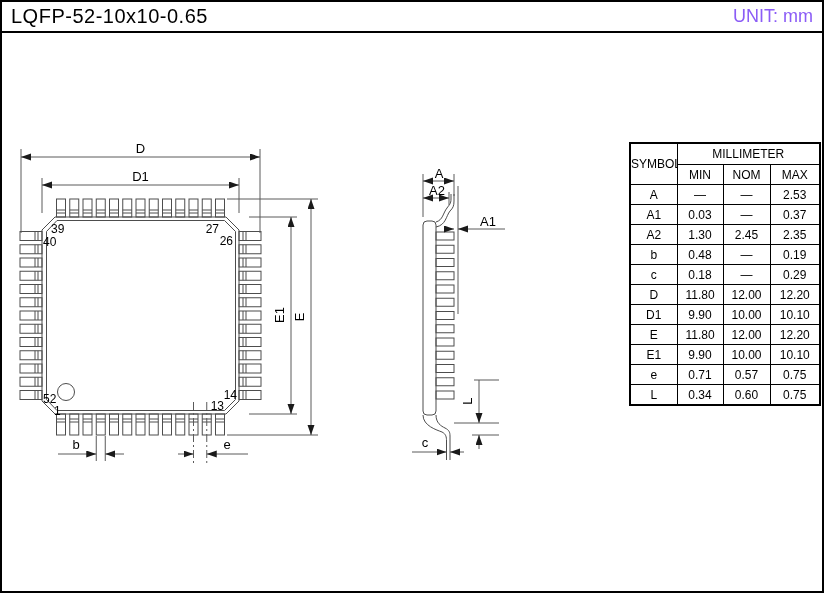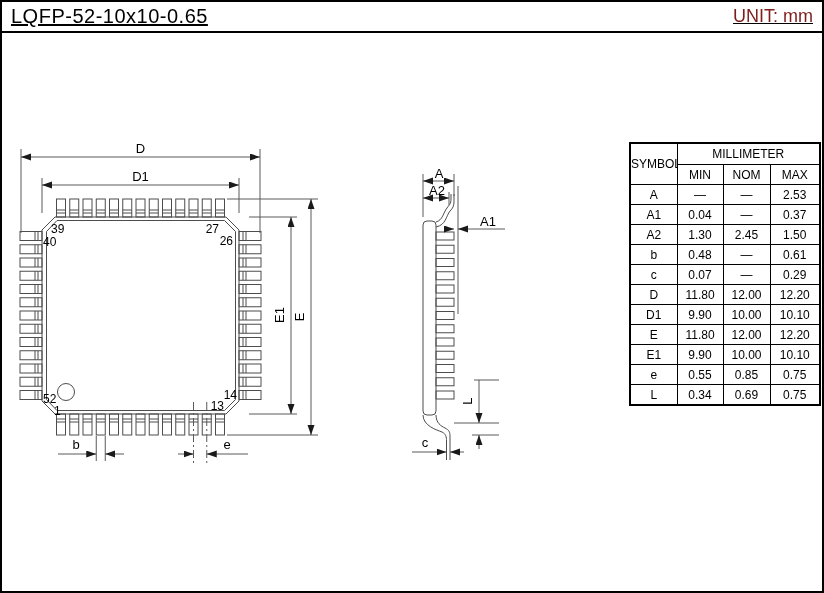--- a/index.html
+++ b/index.html
@@ -1,22 +1,22 @@
 <!DOCTYPE html>
 <html><head>
 <meta charset="utf-8">
 <style>
   html,body{margin:0;padding:0;background:#fff;}
   .page{position:relative;width:824px;height:593px;box-sizing:border-box;border:2px solid #000;
         font-family:"Liberation Sans",sans-serif;background:#fff;overflow:hidden;}
   .titlebar{position:absolute;left:0;top:0;right:0;height:31px;box-sizing:border-box;
             border-bottom:2px solid #000;display:flex;align-items:center;
-            justify-content:space-between;padding:0 9px;text-decoration:underline;}
+            justify-content:space-between;padding:0 9px;}
   .title{font-size:20px;color:#000;letter-spacing:0.5px;}
-  .unit{font-size:18px;color:#7f1d1d;}
+  .unit{font-size:18px;color:#8b5cf6;}
   svg.drawing{position:absolute;left:0;top:0;}
   svg .ln{stroke:#4d4d4d;stroke-width:1;fill:none;}
   svg .thin{stroke:#5a5a5a;stroke-width:1;fill:none;}
   svg text{font-family:"Liberation Sans",sans-serif;font-size:13px;fill:#000;}
   svg text.pn{font-size:12px;}
   table.dims{position:absolute;left:627px;top:140px;width:190px;border-collapse:collapse;
              border:2px solid #000;table-layout:fixed;}
   table.dims td{border:1px solid #000;text-align:center;vertical-align:middle;
                 font-size:12px;color:#000;height:19px;padding:0;overflow:hidden;}
   table.dims td.h{height:20px;}
@@ -272,39 +272,39 @@
         <td>MAX</td>
       </tr>
       <tr>
         <td>A</td>
         <td>—</td>
         <td>—</td>
         <td>2.53</td>
       </tr>
       <tr>
         <td>A1</td>
-        <td>0.04</td>
+        <td>0.03</td>
         <td>—</td>
         <td>0.37</td>
       </tr>
       <tr>
         <td>A2</td>
         <td>1.30</td>
         <td>2.45</td>
-        <td>1.50</td>
+        <td>2.35</td>
       </tr>
       <tr>
         <td>b</td>
         <td>0.48</td>
         <td>—</td>
-        <td>0.61</td>
+        <td>0.19</td>
       </tr>
       <tr>
         <td>c</td>
-        <td>0.07</td>
+        <td>0.18</td>
         <td>—</td>
         <td>0.29</td>
       </tr>
       <tr>
         <td>D</td>
         <td>11.80</td>
         <td>12.00</td>
         <td>12.20</td>
       </tr>
       <tr>
@@ -320,25 +320,25 @@
         <td>12.20</td>
       </tr>
       <tr>
         <td>E1</td>
         <td>9.90</td>
         <td>10.00</td>
         <td>10.10</td>
       </tr>
       <tr>
         <td>e</td>
-        <td>0.55</td>
-        <td>0.85</td>
+        <td>0.71</td>
+        <td>0.57</td>
         <td>0.75</td>
       </tr>
       <tr>
         <td>L</td>
         <td>0.34</td>
-        <td>0.69</td>
+        <td>0.60</td>
         <td>0.75</td>
       </tr>
     </tbody>
   </table>
 </div>
 
 </body></html>

